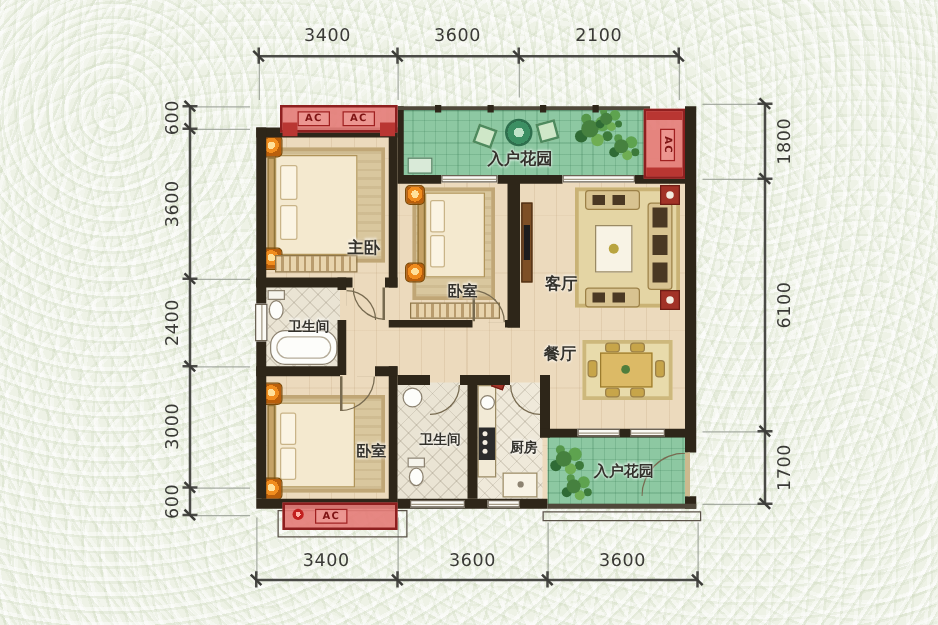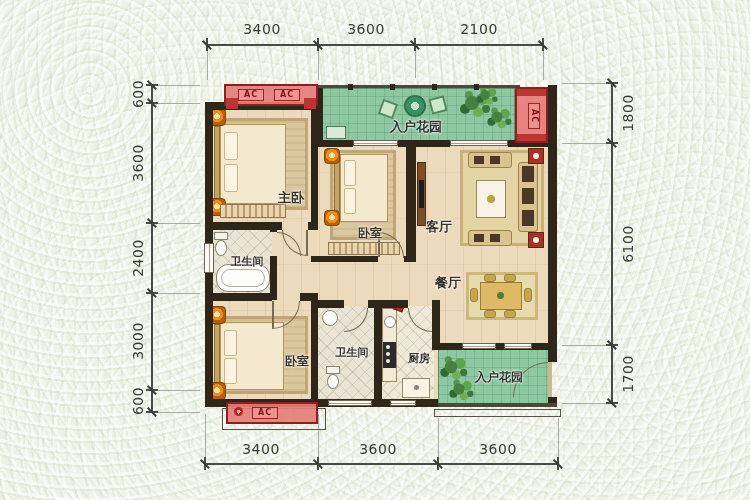--- a/index.html
+++ b/index.html
@@ -324,21 +324,21 @@
   <span class="aclabel" style="left:521px;top:110px;transform:rotate(90deg)">AC</span>
 
   <div class="step" style="left:222px;top:408px;width:104px;height:22px"></div>
   <div class="ac" style="left:226px;top:402px;width:92px;height:22px"></div>
   <div class="dot" style="left:234px;top:407px;width:9px;height:9px;background:radial-gradient(circle,#ffb3a8 0 2px,#c21f1f 2px 5px)"></div>
   <span class="aclabel" style="left:252px;top:407px">AC</span>
 
   <span class="lbl" style="left:416px;top:127px;font-size:13px">入户花园</span>
   <span class="lbl" style="left:291px;top:198px;font-size:13px">主卧</span>
   <span class="lbl" style="left:370px;top:233px;font-size:12px">卧室</span>
-  <span class="lbl" style="left:439px;top:227px;font-size:13px">客厅</span>
+  <span class="lbl" style="left:449px;top:227px;font-size:13px">客厅</span>
   <span class="lbl" style="left:448px;top:283px;font-size:13px">餐厅</span>
   <span class="lbl" style="left:247px;top:261px;font-size:11px">卫生间</span>
   <span class="lbl" style="left:297px;top:361px;font-size:12px">卧室</span>
   <span class="lbl" style="left:352px;top:352px;font-size:11px">卫生间</span>
   <span class="lbl" style="left:419px;top:358px;font-size:11px">厨房</span>
   <span class="lbl" style="left:499px;top:377px;font-size:12px">入户花园</span>
 
 </div>
 
 </body></html>

